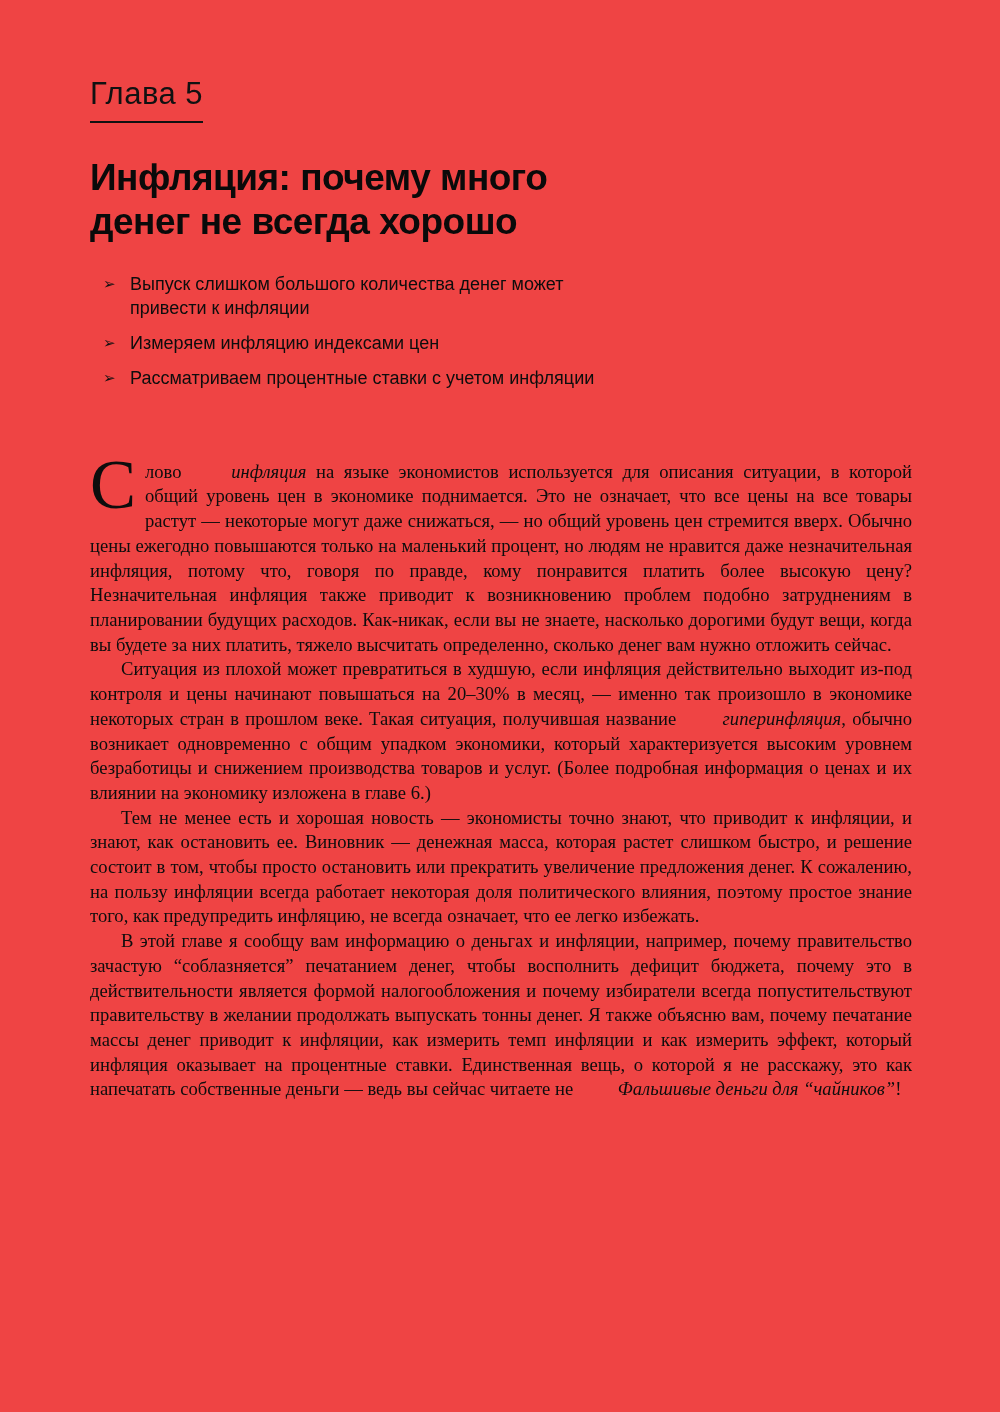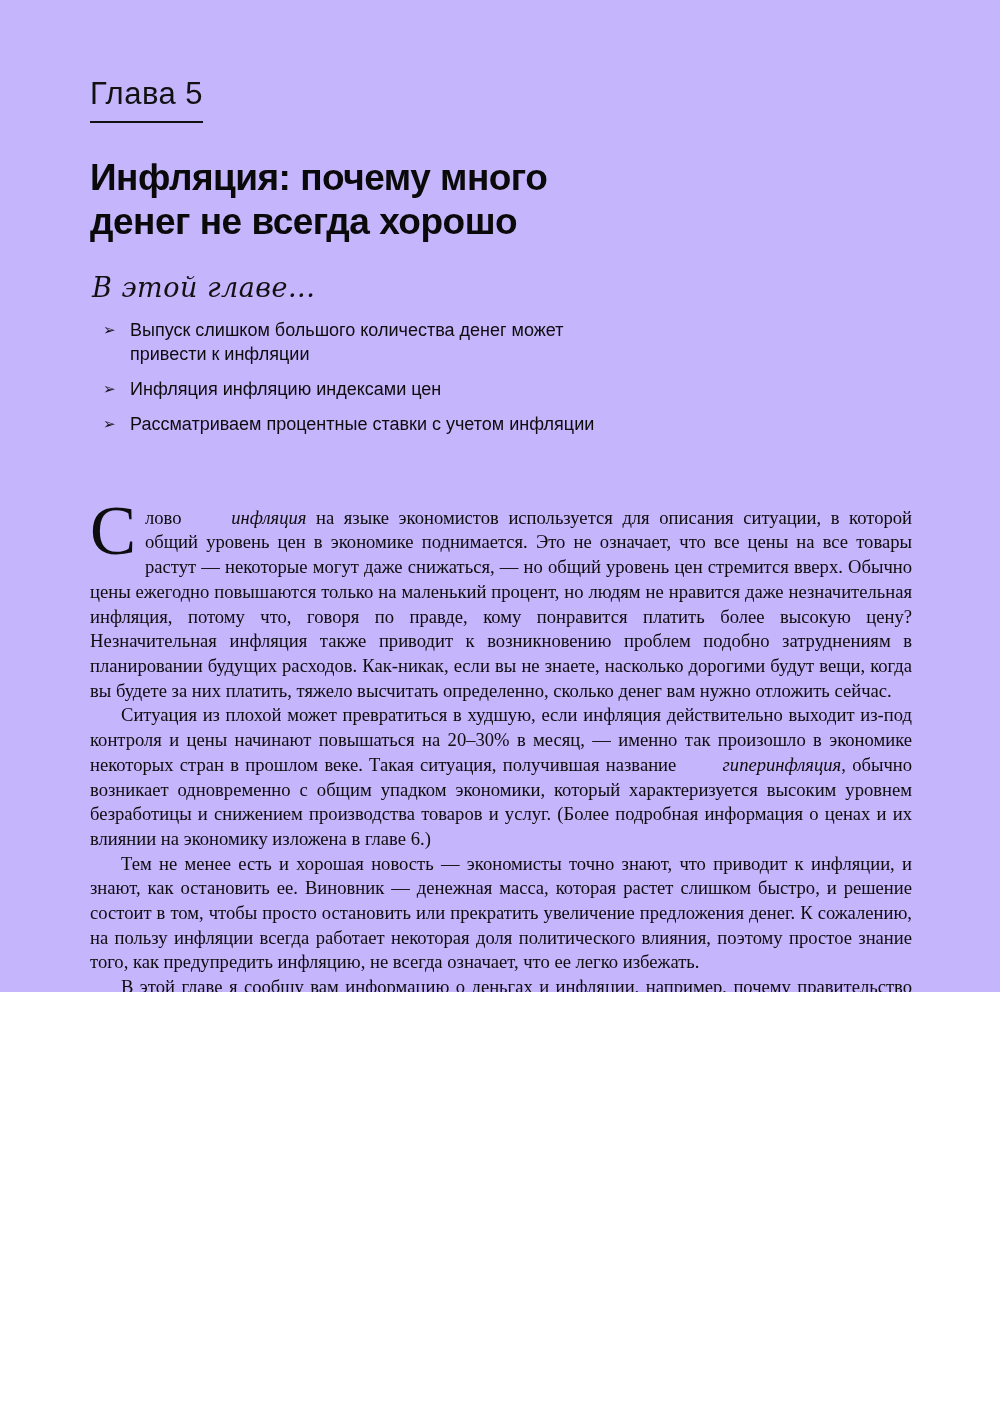--- a/index.html
+++ b/index.html
@@ -1,23 +1,23 @@
 <!DOCTYPE html>
 <html><head>
 <meta charset="utf-8">
 <style>
   html, body { margin: 0; padding: 0; background: #ffffff; }
   .page {
     position: relative;
     width: 1000px;
-    height: 992px;
+    height: 1412px;
     box-sizing: border-box;
     margin: 0 auto;
     padding: 76px 88px 0 90px;
-    background: #c4b5fd;
+    background: #ef4444;
     color: #0d0d0d;
     font-family: "Liberation Serif", serif;
     overflow: hidden;
   }
 
   .chapter-label {
     display: inline-block;
     font-family: "Liberation Sans", sans-serif;
     font-size: 31px;
     font-weight: 400;
@@ -94,30 +94,29 @@
 
   <div>
     <span class="chapter-label">Глава 5</span>
   </div>
 
   <h1 class="chapter-title">
     <span>Инфляция: почему много</span><br>
     <span>денег не всегда хорошо</span>
   </h1>
 
-  <div class="in-this-chapter">В этой главе...</div>
 
   <div class="bullets">
     <div class="bullet-item">
       <span class="bullet-glyph">➢</span>
       <span class="bullet-text">Выпуск слишком большого количества денег может привести к инфляции</span>
     </div>
     <div class="bullet-item">
       <span class="bullet-glyph">➢</span>
-      <span class="bullet-text">Инфляция инфляцию индексами цен</span>
+      <span class="bullet-text">Измеряем инфляцию индексами цен</span>
     </div>
     <div class="bullet-item">
       <span class="bullet-glyph">➢</span>
       <span class="bullet-text">Рассматриваем процентные ставки с учетом инфляции</span>
     </div>
   </div>
 
   <div class="body-text">
 
     <p class="first-p">

